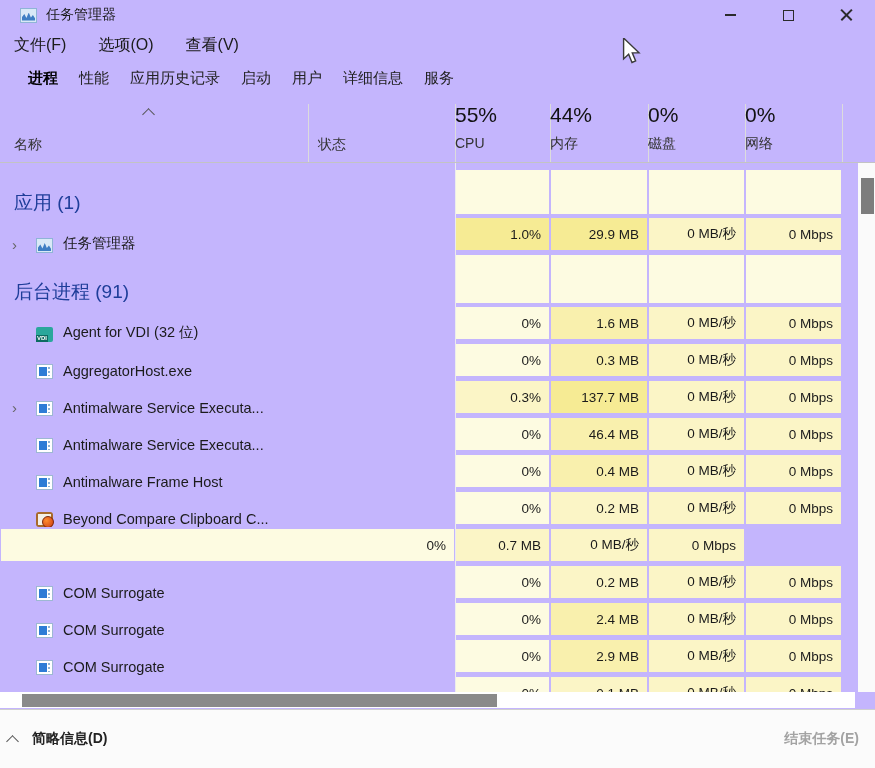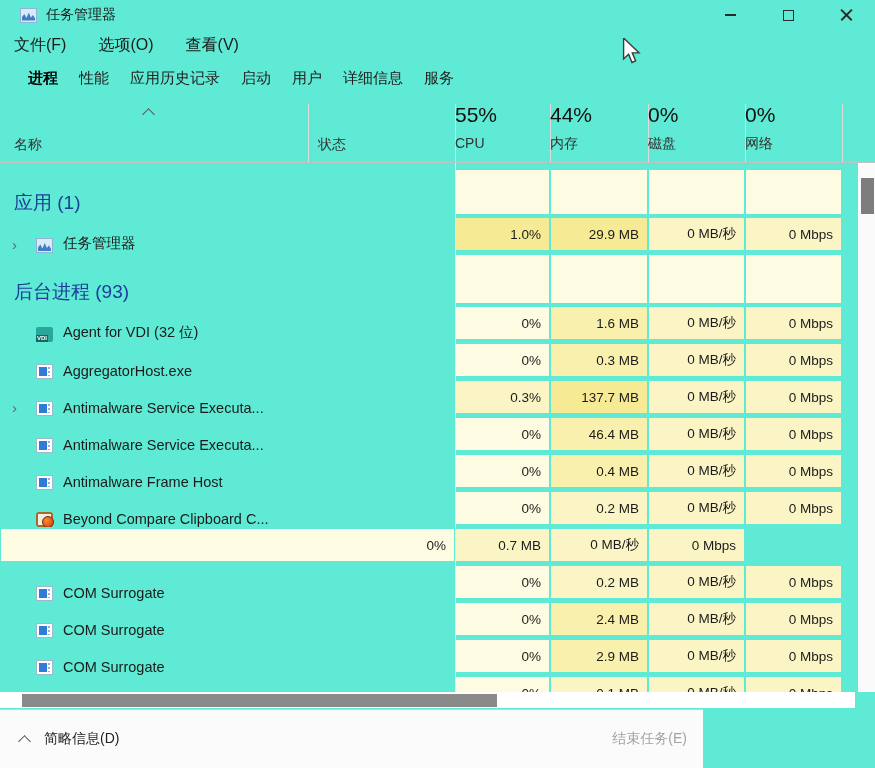--- a/index.html
+++ b/index.html
@@ -1,18 +1,18 @@
 <!DOCTYPE html>
 <html><head>
 <meta charset="utf-8">
 <style>
   * { margin:0; padding:0; box-sizing:border-box; }
   html,body { width:875px; height:768px; background:#fff; overflow:hidden;
     font-family:"Liberation Sans","DejaVu Sans",sans-serif; color:#1b1b1b; }
-  .window { position:relative; width:875px; height:768px; background:#5eead4; }
+  .window { position:relative; width:875px; height:768px; background:#c4b5fd; }
 
   
   .titlebar { height:30px; display:flex; align-items:center; padding-left:20px; }
   .app-icon { width:17px; height:15px; background:#d9e9f7; border:1px solid #8fb4d6; position:relative; margin-right:9px; }
   .app-icon::after { content:""; position:absolute; left:1px; right:1px; bottom:1px; height:8px; background:#3f7ec4;
     clip-path:polygon(0 100%,0 55%,18% 18%,34% 70%,52% 0,68% 62%,84% 30%,100% 72%,100% 100%); }
   .title-text { font-size:14px; }
   .win-controls { margin-left:auto; display:flex; height:30px; }
   .win-btn { width:58px; height:30px; display:flex; align-items:center; justify-content:center; cursor:default; }
   .glyph-min { width:11px; height:2px; background:#2b2b2b; }
@@ -74,22 +74,22 @@
   .icon-bc::after { content:""; position:absolute; right:-1px; bottom:-1px; width:10px; height:10px; border-radius:50%;
     background:radial-gradient(circle at 35% 35%,#ff8c2e,#c93a12); border:1px solid #7c2408; }
 
   
   .vscroll { position:absolute; right:0; top:163px; width:17px; height:529px; background:#fafafa; }
   .vthumb { position:absolute; left:3px; top:15px; width:13px; height:36px; background:#7d7d7d; }
   .hscroll { position:absolute; left:0; top:692px; width:855px; height:16px; background:#fff; }
   .hthumb { position:absolute; left:22px; top:1.5px; width:475px; height:13px; background:#8a8a8a; }
 
   
-  .footer { position:absolute; left:0; bottom:0; width:703px; height:59px; background:#fbfbfb;
-    border-top:1px solid #cfcfcf; display:flex; align-items:center; padding:0 16px 0 20px; }
+  .footer { position:absolute; left:0; bottom:0; width:875px; height:59px; background:#fbfbfb;
+    border-top:1px solid #cfcfcf; display:flex; align-items:center; padding:0 16px 0 8px;font-weight:bold; }
   .up-caret { width:9px; height:9px; border-left:1.4px solid #555; border-top:1.4px solid #555;
     transform:rotate(45deg); margin-right:15px; margin-top:4px; }
   .footer-left { font-size:14px; color:#222; display:flex; align-items:center; }
   .footer-right { margin-left:auto; font-size:14px; color:#a3a3a3; }
 
   
   .cursor { position:absolute; left:620px; top:38px; pointer-events:none; }
 </style>
 </head>
 <body>
@@ -194,21 +194,21 @@
           <div class="fill h1">0 MB/秒</div>
         </div>
     <div class="cell">
           <div class="fill h1">0 Mbps</div>
         </div>
     <div></div>
   </div>
 
   <div class="row sect2">
     <div class="namecell">
-          <span class="sect-label">后台进程 (93)</span>
+          <span class="sect-label">后台进程 (91)</span>
         </div>
     <div class="cell">
           <div class="fill sectfill h0"></div>
         </div>
     <div class="cell">
           <div class="fill sectfill h0"></div>
         </div>
     <div class="cell">
           <div class="fill sectfill h0"></div>
         </div>

